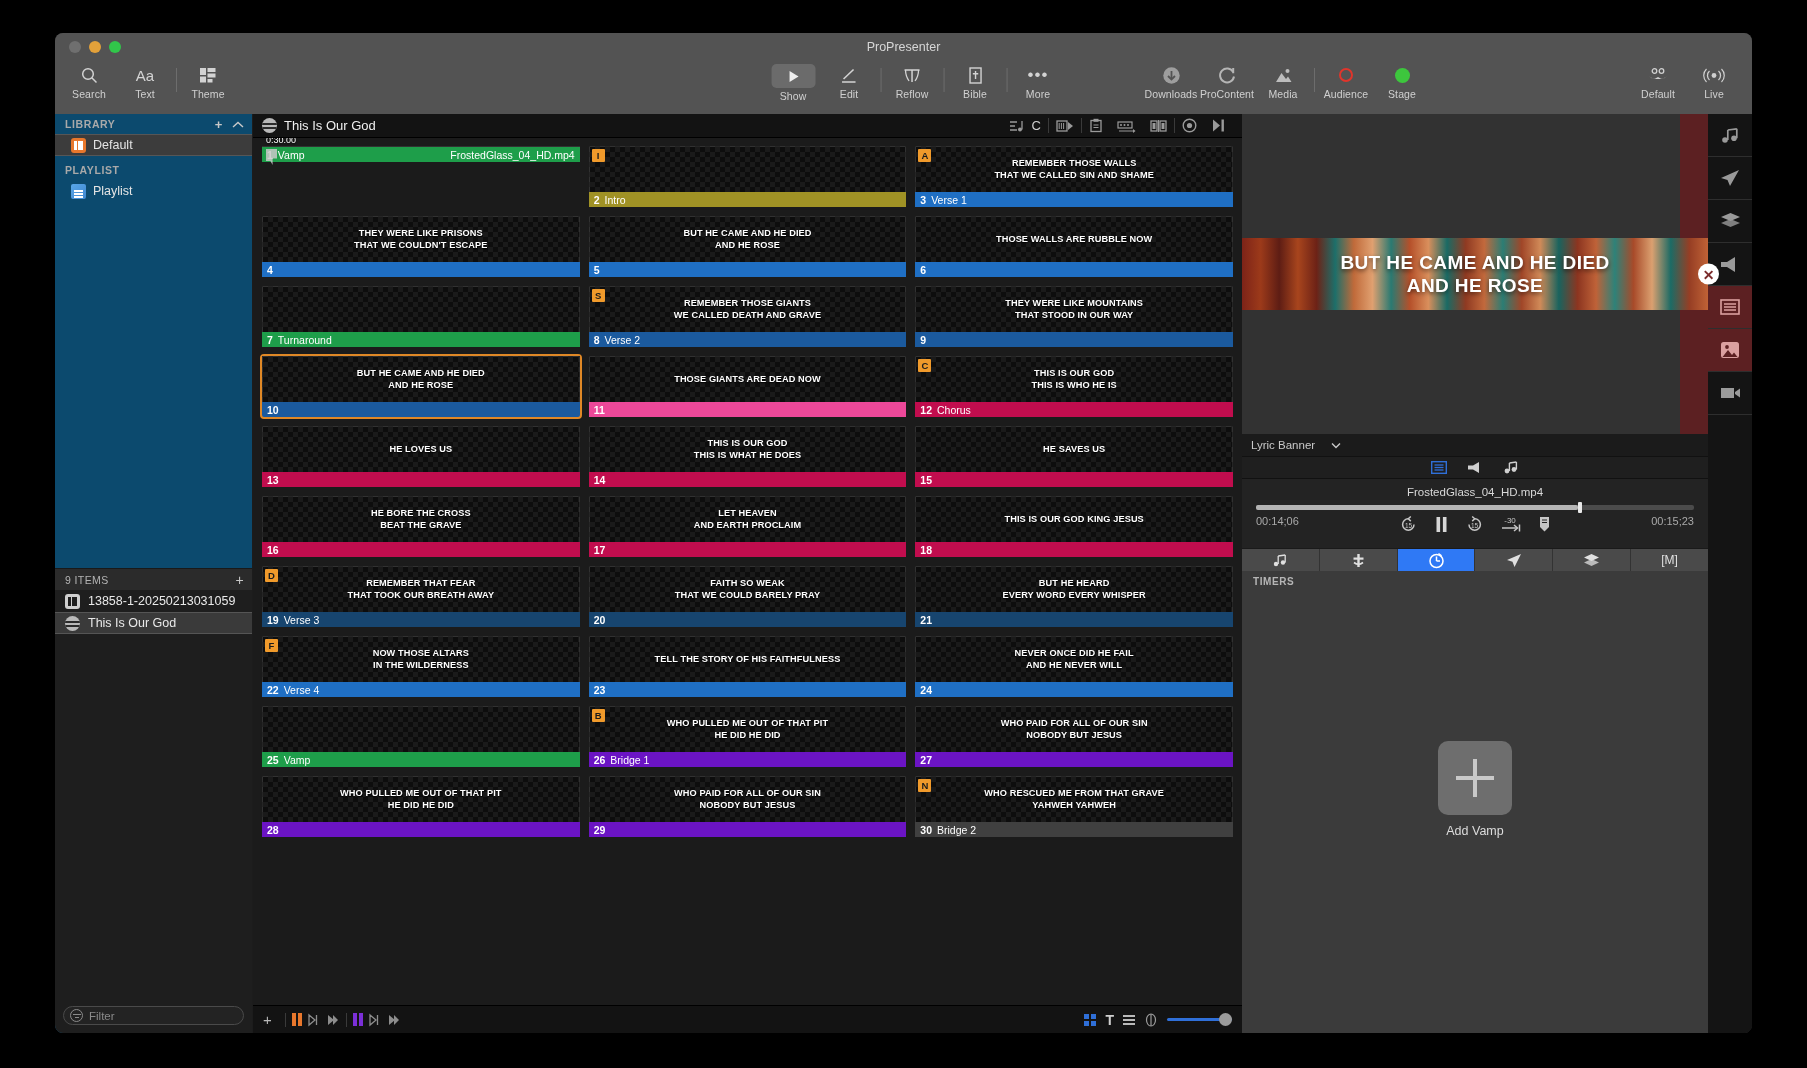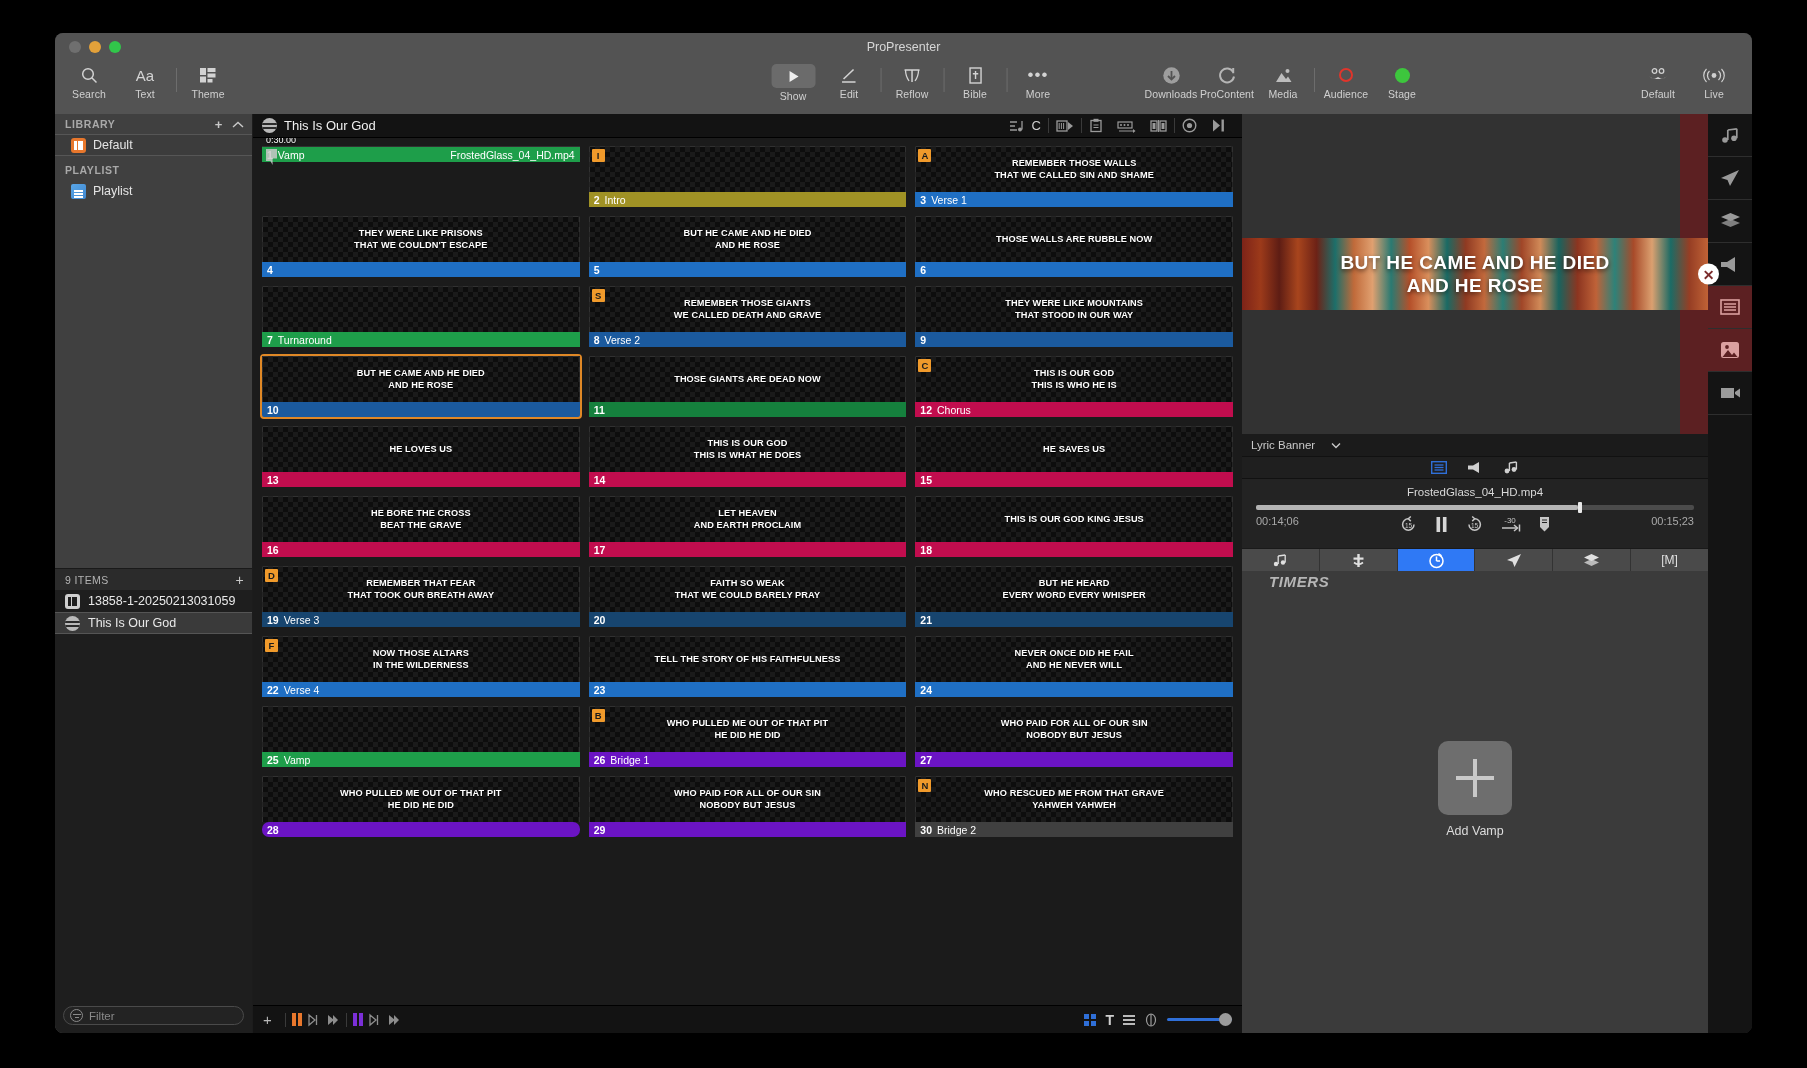--- a/index.html
+++ b/index.html
@@ -55,21 +55,21 @@
   .tb-mid { position: absolute; left: 50%; transform: translateX(-46%); display: flex; }
   .tb-right { position: absolute; right: 10px; display: flex; }
   .circle-outline { width: 14px; height: 14px; border: 2px solid #e0352b; border-radius: 50%; }
   .circle-filled { width: 15px; height: 15px; background: #3dc63d; border-radius: 50%; }
 
   
   .body { flex: 1; display: flex; min-height: 0; }
 
   
   .sidebar {
-    width: 198px; background: #404040; flex: 0 0 198px;
+    width: 198px; background: #0c4a6e; flex: 0 0 198px;
     display: flex; flex-direction: column;
     border-right: 1px solid #1c1c1c;
   }
   .sb-head {
     display: flex; align-items: center; height: 20px; padding: 0 8px 0 10px;
     font-size: 10.5px; font-weight: bold; color: #a9a9a9; letter-spacing: .6px;
   }
   .sb-head .sp { flex: 1; }
   .sb-head .act { color: #c8c8c8; font-size: 13px; margin-left: 9px; }
   .sb-row {
@@ -261,21 +261,21 @@
     height: 23px; flex: 0 0 23px; background: #4a4a4a; display: flex; border-top: 1px solid #1a1a1a;
   }
   .bt {
     flex: 1; display: flex; align-items: center; justify-content: center;
     color: #e0e0e0; border-right: 1px solid #333;
   }
   .bt:last-child { border-right: none; }
   .bt.act { background: #2f79f5; color: #fff; }
   .timers-head {
     height: 20px; flex: 0 0 20px; background: #3b3b3b; display: flex; align-items: center;
-    padding-left: 27px; font-size: 15px; font-weight: bold; color: #b6b6b6; letter-spacing: .6px; font-style: italic;
+    padding-left: 11px; font-size: 10px; font-weight: bold; color: #b6b6b6; letter-spacing: .6px;
   }
   .timers-body { flex: 1; background: #3b3b3b; display: flex; flex-direction: column; align-items: center; justify-content: center; gap: 9px; padding-bottom: 46px; }
   .add-tile { width: 74px; height: 74px; border-radius: 10px; background: #6e6e6e; display: flex; align-items: center; justify-content: center; }
   .add-tile .pl { position: relative; width: 38px; height: 38px; }
   .add-tile .pl::before { content:""; position:absolute; left:0; right:0; top:17px; height:4px; background:#c9c9c9; }
   .add-tile .pl::after { content:""; position:absolute; top:0; bottom:0; left:17px; width:4px; background:#c9c9c9; }
   .add-lbl { font-size: 12.5px; color: #dcdcdc; }
 
   
   .rail { width: 44px; flex: 0 0 44px; background: #141414; display: flex; flex-direction: column; }
@@ -672,21 +672,21 @@
             </div>
             <div class="label" style="background: rgb(27, 90, 158);">
               <span class="num">10</span>
               <span class="nm"></span>
             </div>
           </div>
           <div class="slide">
             <div class="thumb">
               <div class="txt">THOSE GIANTS ARE DEAD NOW</div>
             </div>
-            <div class="label" style="background: #15803d;">
+            <div class="label" style="background: #ec4899;">
               <span class="num">11</span>
               <span class="nm"></span>
             </div>
           </div>
           <div class="slide">
             <div class="thumb">
               <div class="hotkey">C</div>
               <div class="txt">THIS IS OUR GOD
 THIS IS WHO HE IS</div>
             </div>
@@ -841,21 +841,21 @@
             <div class="label" style="background: rgb(107, 20, 196);">
               <span class="num">27</span>
               <span class="nm"></span>
             </div>
           </div>
           <div class="slide">
             <div class="thumb">
               <div class="txt">WHO PULLED ME OUT OF THAT PIT
 HE DID HE DID</div>
             </div>
-            <div class="label" style="background: rgb(107, 20, 196); border-radius: 7px;">
+            <div class="label" style="background: rgb(107, 20, 196);">
               <span class="num">28</span>
               <span class="nm"></span>
             </div>
           </div>
           <div class="slide">
             <div class="thumb">
               <div class="txt">WHO PAID FOR ALL OF OUR SIN
 NOBODY BUT JESUS</div>
             </div>
             <div class="label" style="background: rgb(107, 20, 196);">

